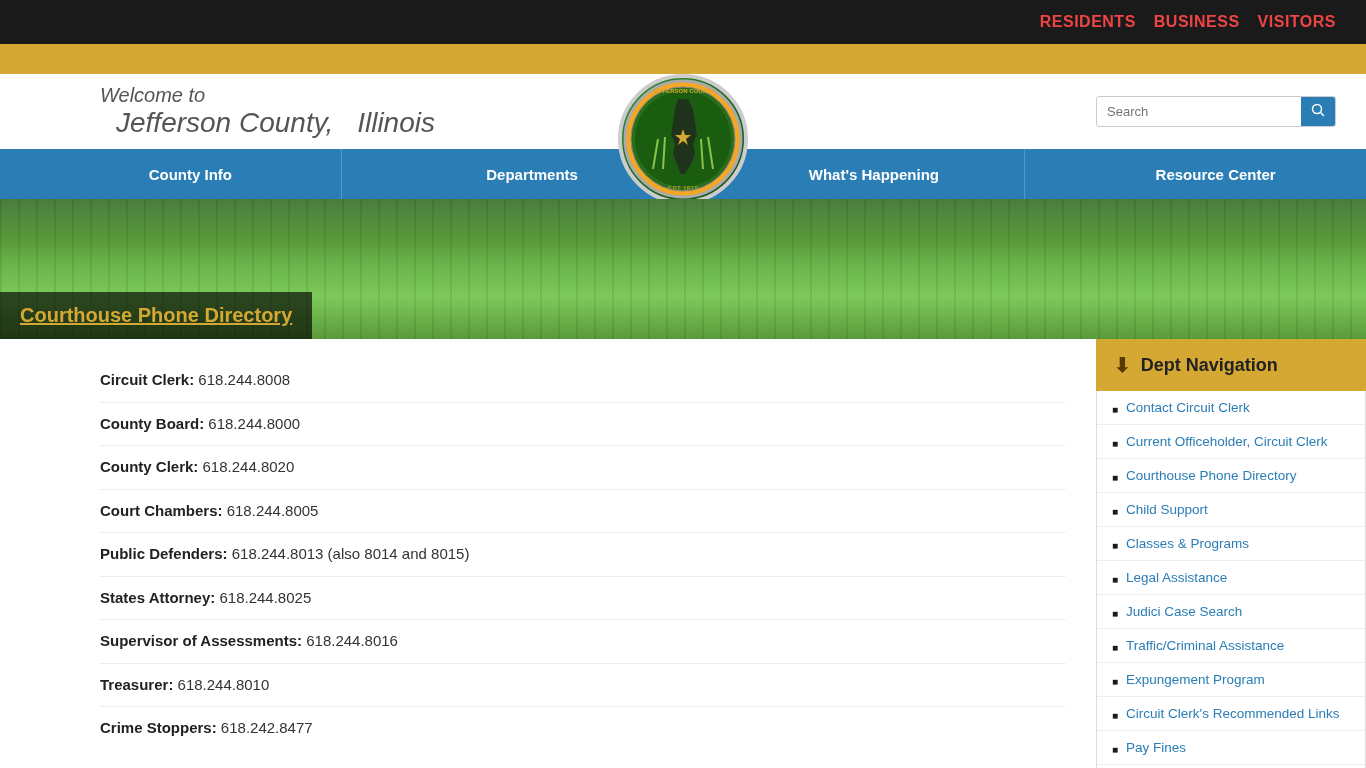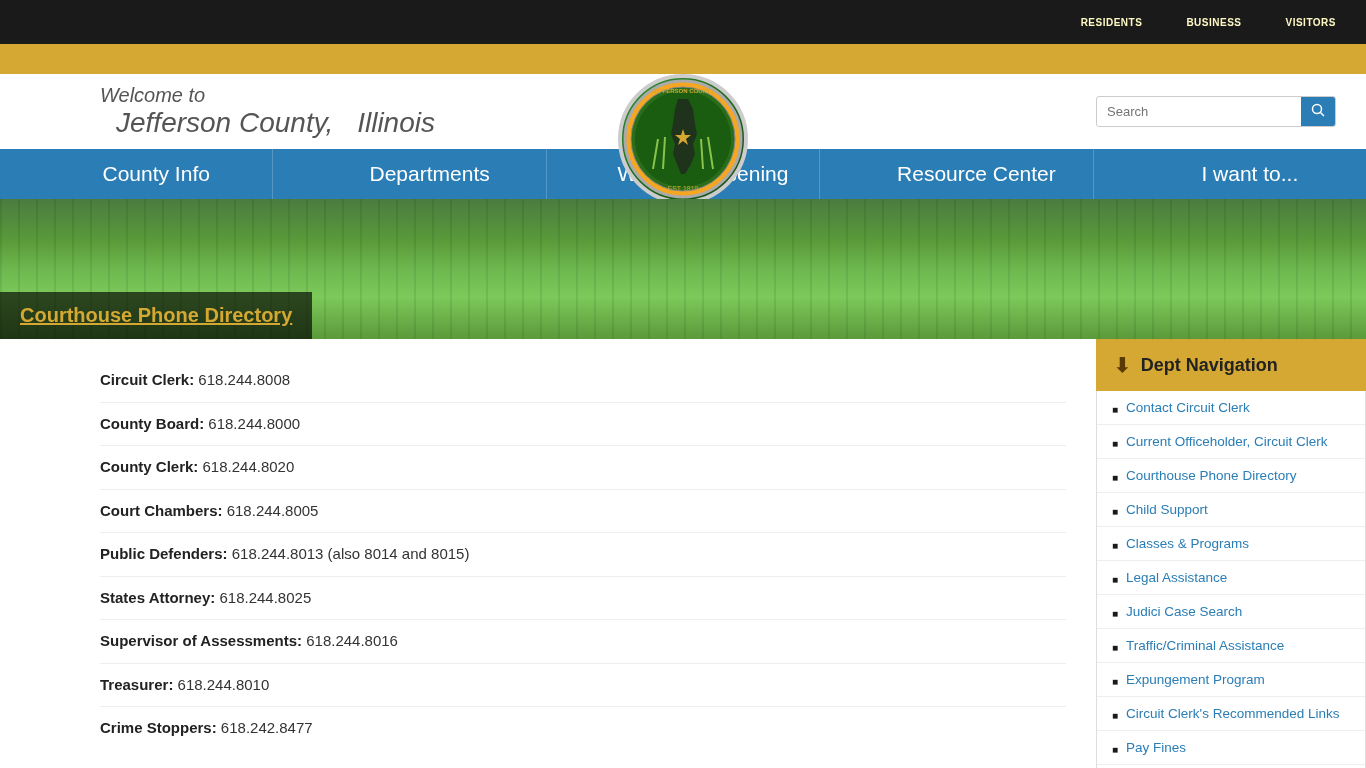--- a/index.html
+++ b/index.html
@@ -8,25 +8,25 @@
     
     .top-bar {
       background: #1a1a1a;
       display: flex;
       justify-content: flex-end;
       align-items: center;
       padding: 0 30px;
       height: 44px;
     }
     .top-bar a {
-      color: #fef9c3;
+      color: #ef4444;
       text-decoration: none;
-      font-size: 10px;
+      font-size: 16px;
       font-weight: bold;
-      margin-left: 44px;
+      margin-left: 18px;
       letter-spacing: 0.5px;
     }
 
     
     .gold-banner {
       background: #d4a832;
       height: 30px;
     }
 
     
@@ -120,22 +120,22 @@
 
     
     .main-nav {
       background: #2a7db5;
       display: flex;
       height: 50px;
     }
     .main-nav a {
       color: #fff;
       text-decoration: none;
-      font-size: 21px;
-      font-weight: 400;
+      font-size: 15px;
+      font-weight: 700;
       flex: 1;
       display: flex;
       align-items: center;
       justify-content: center;
       border-right: 1px solid rgba(255,255,255,0.2);
       cursor: pointer;
       margin-left: 40px;
     }
     .main-nav a:last-child { border-right: none; }
 
@@ -298,21 +298,20 @@
       </button>
     </div>
   </div>
 </div>
 
 <nav class="main-nav">
   <a>County Info</a>
   <a>Departments</a>
   <a>What's Happening</a>
   <a>Resource Center</a>
-  <a>I want to...</a>
 </nav>
 
 <div class="hero">
   <div class="hero-bg"></div>
   <div class="hero-overlay">
     <span>Courthouse Phone Directory</span>
   </div>
 </div>
 
 <div class="content-area">

